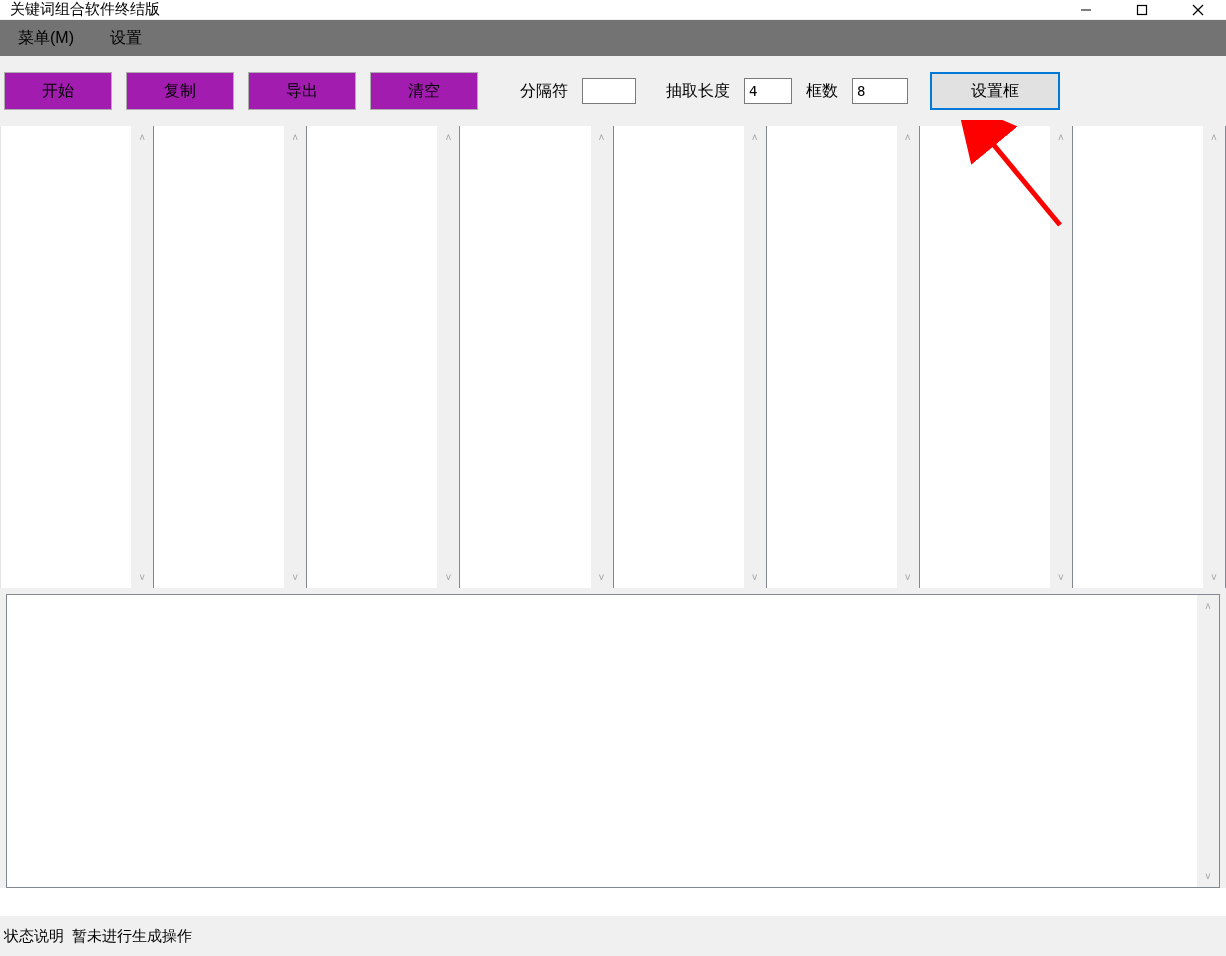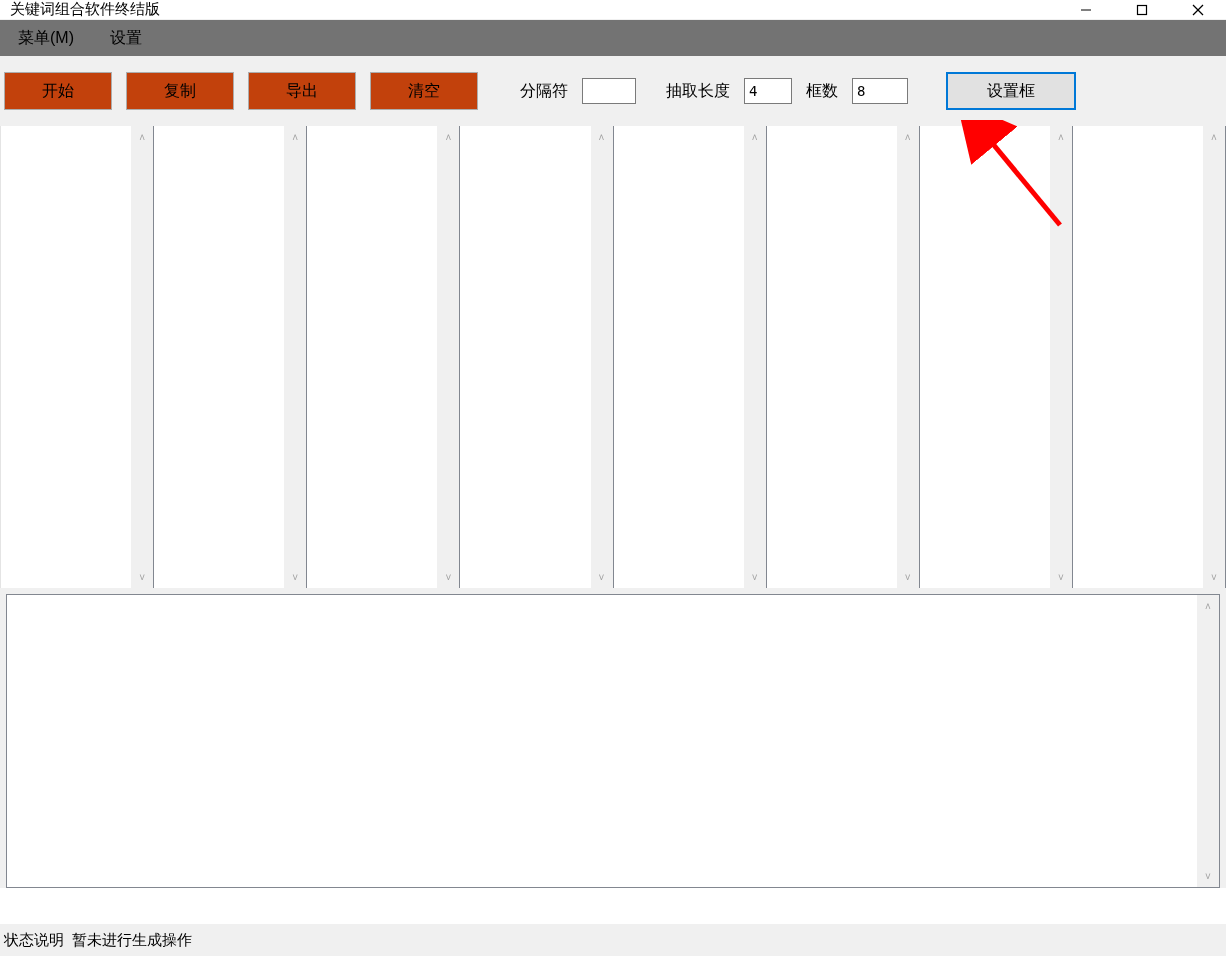--- a/index.html
+++ b/index.html
@@ -47,21 +47,21 @@
       height: 70px;
       background: #f0f0f0;
       display: flex;
       align-items: center;
       padding: 0 4px 0 4px;
       gap: 14px;
     }
     .tool-btn {
       width: 108px;
       height: 38px;
-      background: #c2410c;
+      background: #a21caf;
       border: 1px solid #adadad;
       display: flex;
       align-items: center;
       justify-content: center;
       font-size: 16px;
     }
     .lbl { font-size: 16px; margin-left: 28px; }
     .tinp {
       height: 26px;
       border: 1px solid #7a7a7a;
@@ -70,21 +70,21 @@
       font-family: monospace;
       padding: 2px 4px;
     }
     .inp-sep { width: 54px; }
     .inp-len { width: 48px; }
     .inp-cnt { width: 56px; }
     .tool-btn.primary {
       width: 130px;
       background: #e1e1e1;
       border: 2px solid #0078d7;
-      margin-left: 24px;
+      margin-left: 8px;
     }
     .columns-area {
       height: 462px;
       display: flex;
       background: #f0f0f0;
     }
     .col {
       flex: 1;
       display: flex;
       border-right: 1px solid #828790;
@@ -121,21 +121,21 @@
       border: 1px solid #828790;
       background: #ffffff;
       display: flex;
     }
     .output-content { flex: 1; }
     .statusbar {
       position: absolute;
       bottom: 0;
       left: 0;
       right: 0;
-      height: 32px;
+      height: 40px;
       background: #f0f0f0;
       display: flex;
       align-items: center;
       padding: 0 4px;
       font-size: 15px;
       gap: 8px;
     }
     .arrow-annotation {
       position: absolute;
       pointer-events: none;

